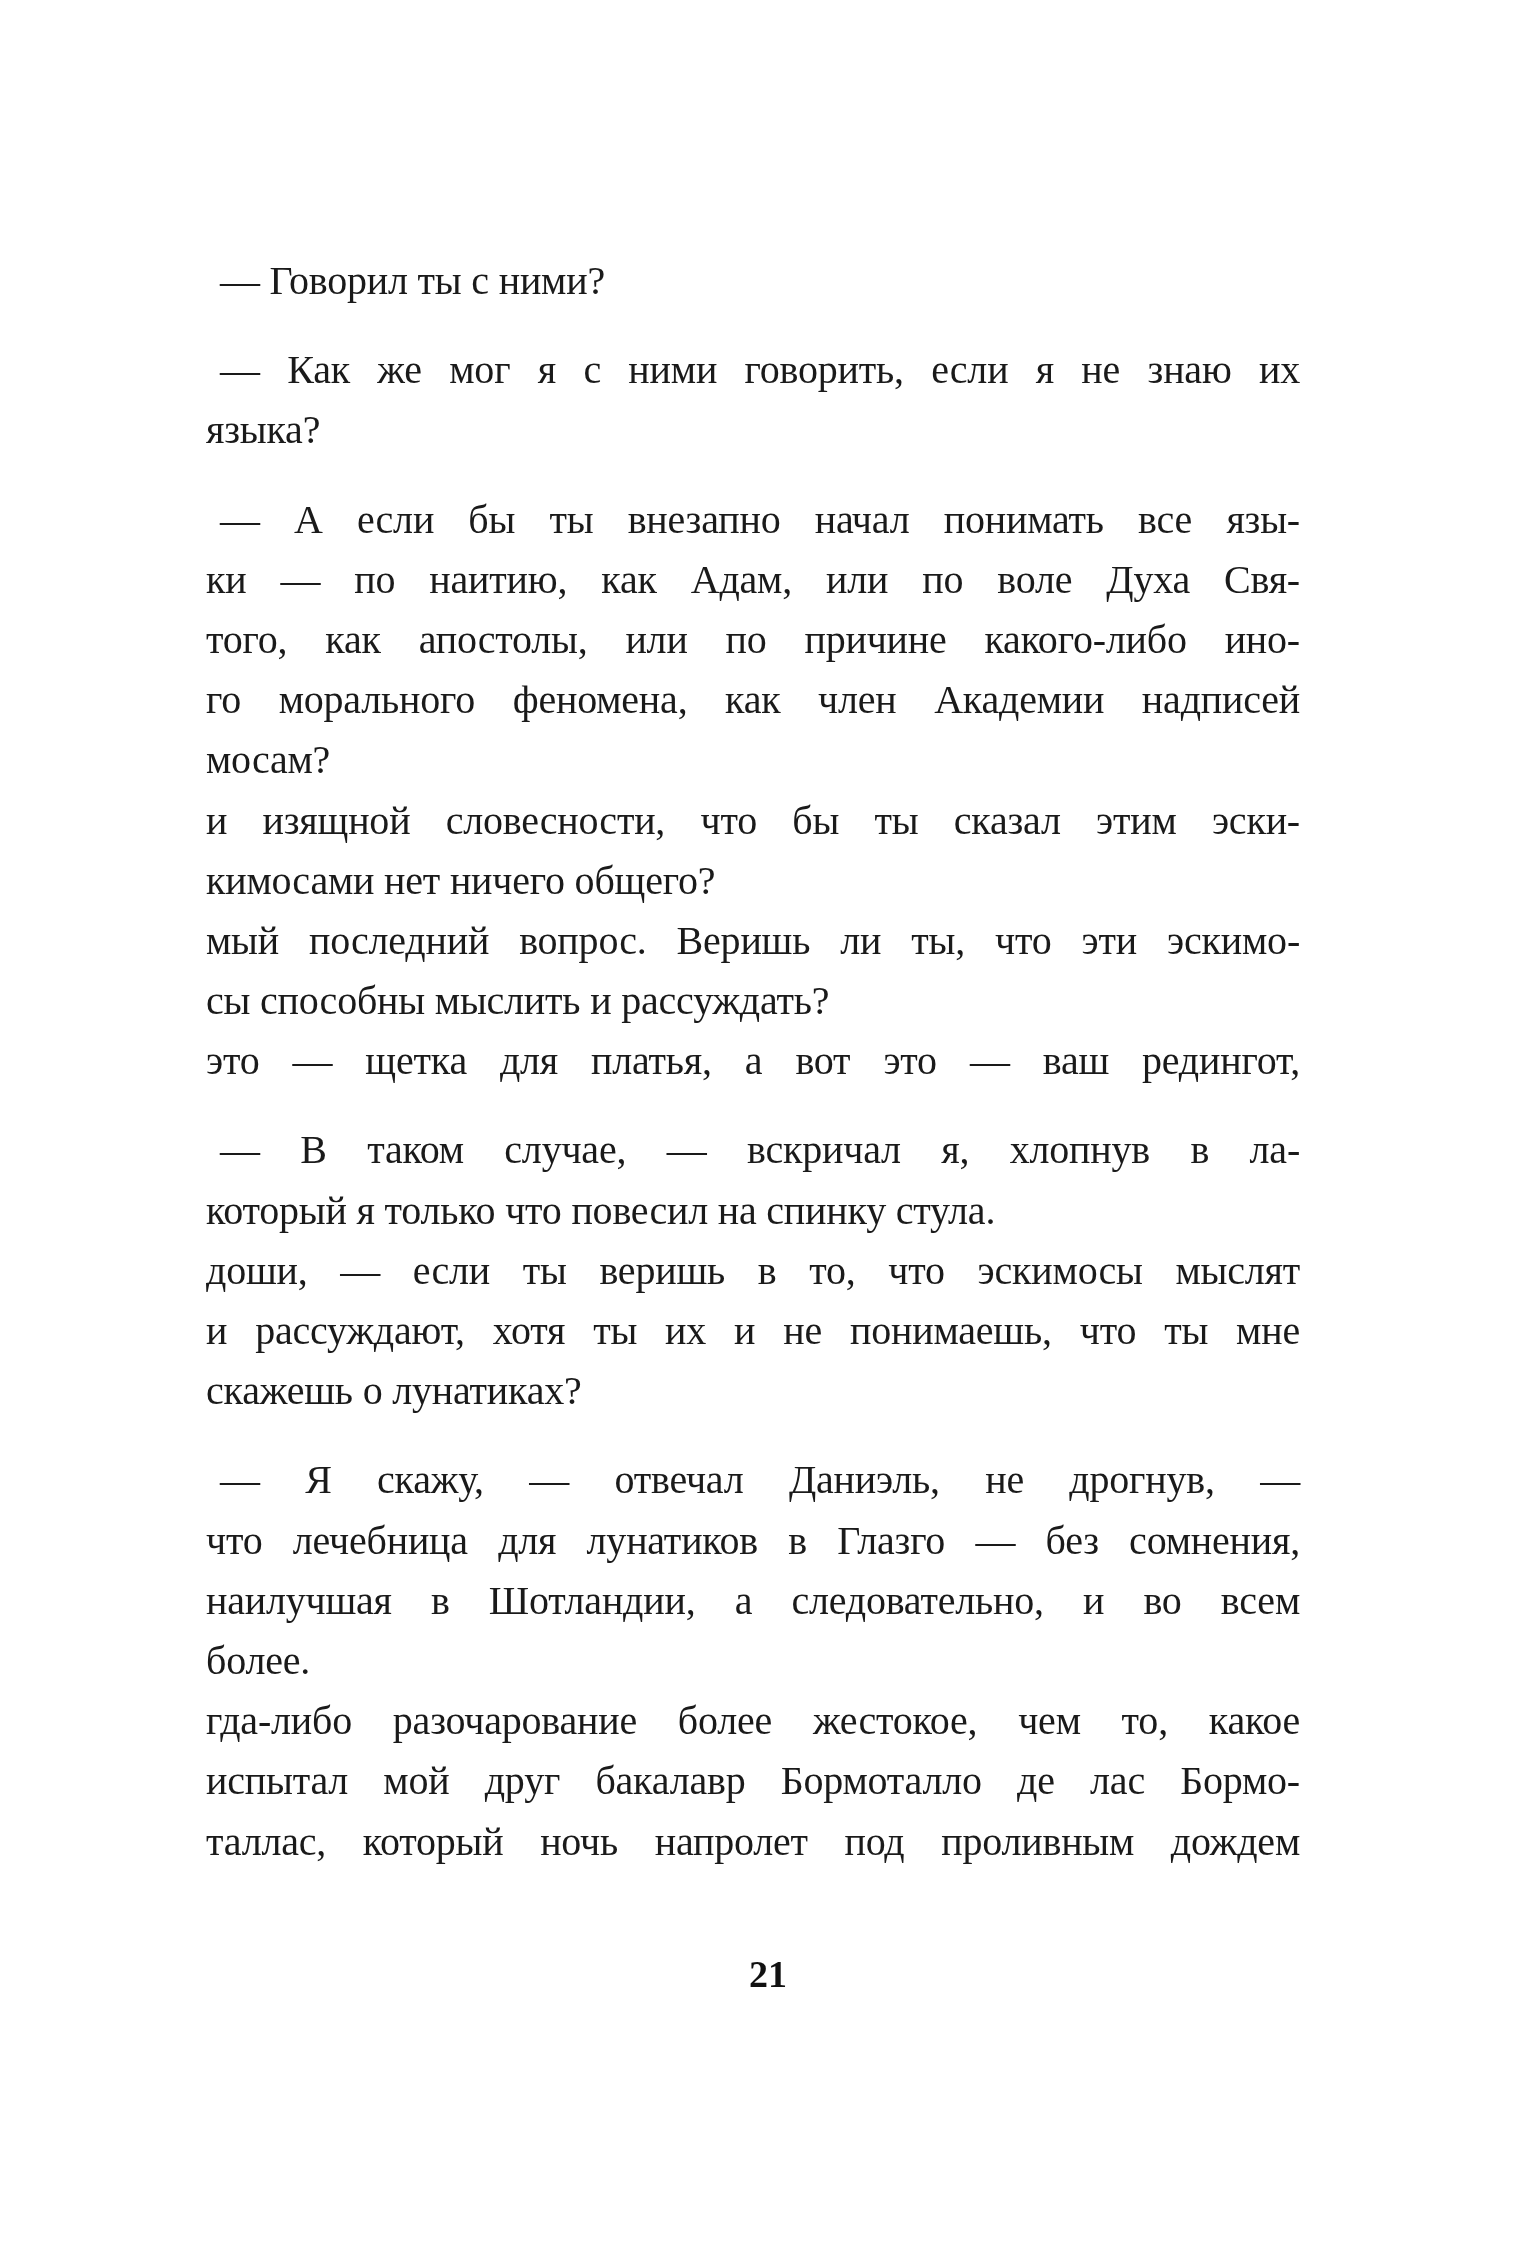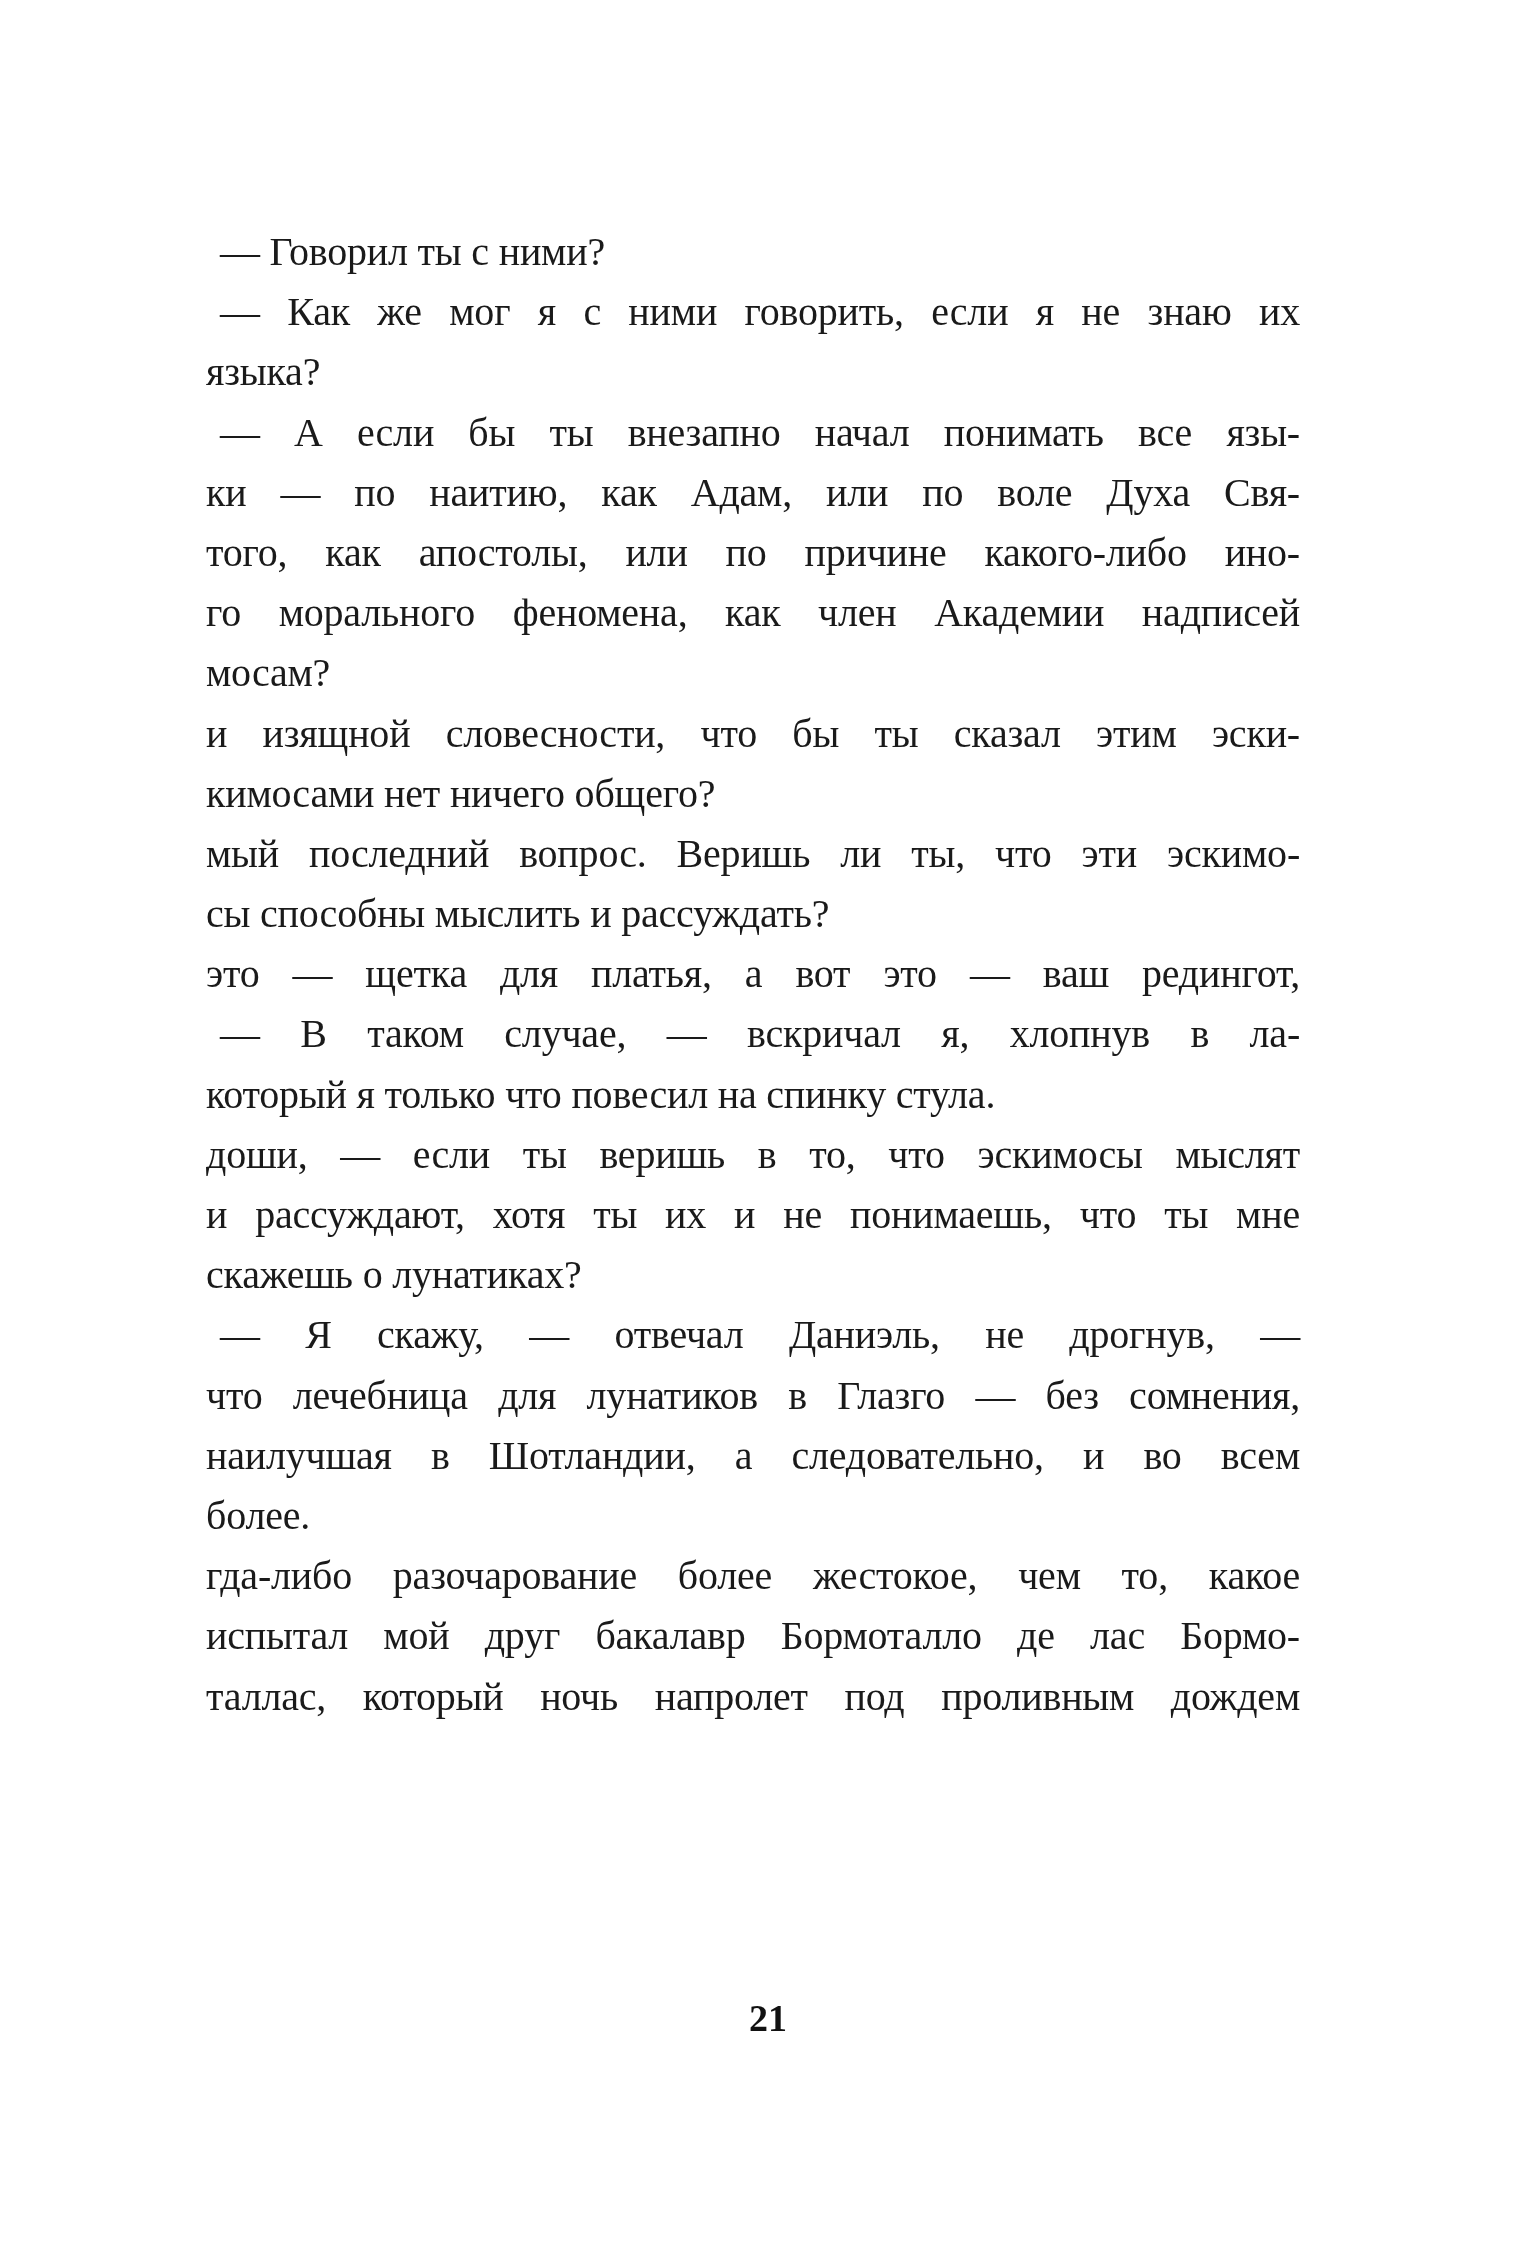--- a/index.html
+++ b/index.html
@@ -39,26 +39,27 @@
     }
     .line.justify {
       text-align: justify;
       text-align-last: justify;
     }
     .line.left {
       text-align: left;
     }
     .indent {
       padding-left: 14px;
+      margin-top: 29px;
     }
     .page-number {
       position: absolute;
       left: 0;
       width: 1536px;
-      top: 1996px;
+      top: 1952px;
       text-align: center;
       font-family: "Liberation Serif", "DejaVu Serif", serif;
       font-weight: bold;
       font-size: 38px;
       color: #111111;
     }
   </style>
 </head>
 <body>
 

